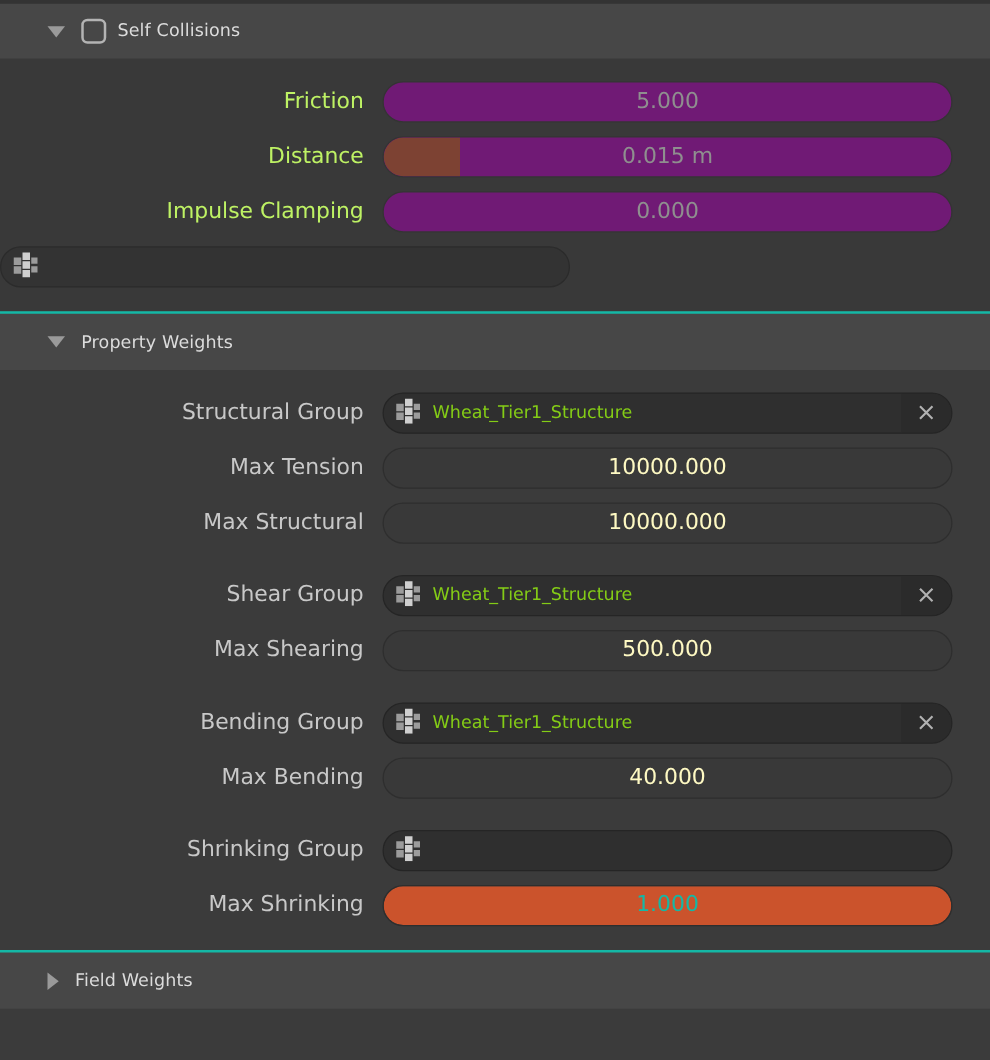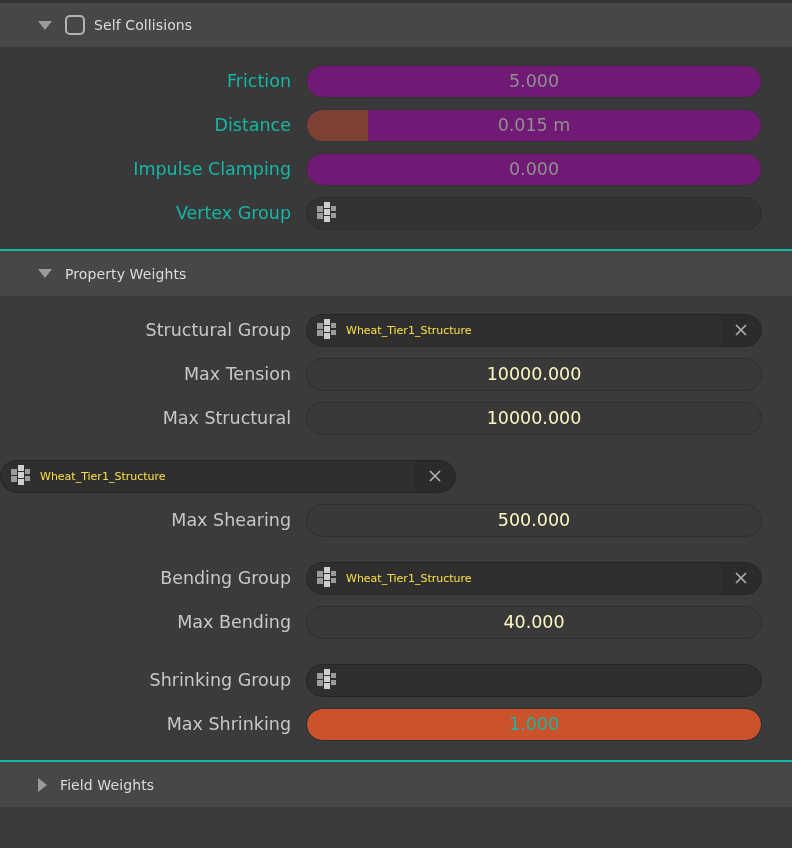--- a/index.html
+++ b/index.html
@@ -75,21 +75,21 @@
   .row .label {
     width: 306px;
     text-align: right;
     padding-right: 15px;
     box-sizing: border-box;
     font-size: 17.5px;
     color: #c8c8c8;
     white-space: nowrap;
     overflow: hidden;
   }
-  .block.dim .row .label { color: #14b8a6; }
+  .block.dim .row .label { color: #bef264; }
 
   .field {
     position: relative;
     width: 456px;
     height: 33px;
     border-radius: 17px;
     background: #393939;
     border: 1px solid #2e2e2e;
     box-sizing: border-box;
     display: flex;
@@ -126,22 +126,22 @@
     padding: 0;
   }
   .block.dim .field.group { background: #333333; border-color: #2b2b2b; }
 
   .field.group .gicon {
     margin-left: 9px;
     margin-right: 8px;
     flex: none;
   }
   .field.group .gname {
-    font-size: 11px;
-    color: #fde047;
+    font-size: 14px;
+    color: #84cc16;
     white-space: nowrap;
     overflow: hidden;
     flex: 1 1 auto;
   }
   .clear-btn {
     width: 40px;
     align-self: stretch;
     background: #2b2b2b;
     display: flex;
     align-items: center;
@@ -184,21 +184,20 @@
     </div>
 
     <div class="row">
       <span class="label">Impulse Clamping</span>
       <div class="field">
         <span class="val">0.000</span>
       </div>
     </div>
 
     <div class="row">
-      <span class="label">Vertex Group</span>
       <div class="field group">
         <span class="gicon">
           <svg width="22" height="22" viewBox="0 0 22 22">
             <rect x="1" y="6" width="6" height="6" fill="#9b9b9b"></rect>
             <rect x="1" y="13" width="6" height="6" fill="#9b9b9b"></rect>
             <rect x="8" y="2" width="6" height="6" fill="#cfcfcf"></rect>
             <rect x="8" y="9" width="6" height="6" fill="#cfcfcf"></rect>
             <rect x="8" y="16" width="6" height="6" fill="#cfcfcf"></rect>
             <rect x="15" y="6" width="5" height="5" fill="#9b9b9b"></rect>
             <rect x="15" y="13" width="5" height="5" fill="#9b9b9b"></rect>
@@ -252,20 +251,21 @@
     <div class="row">
       <span class="label">Max Structural</span>
       <div class="field">
         <span class="val">10000.000</span>
       </div>
     </div>
 
     <div class="spacer"></div>
 
     <div class="row">
+      <span class="label">Shear Group</span>
       <div class="field group">
         <span class="gicon">
           <svg width="22" height="22" viewBox="0 0 22 22">
             <rect x="1" y="6" width="6" height="6" fill="#9b9b9b"></rect>
             <rect x="1" y="13" width="6" height="6" fill="#9b9b9b"></rect>
             <rect x="8" y="2" width="6" height="6" fill="#cfcfcf"></rect>
             <rect x="8" y="9" width="6" height="6" fill="#cfcfcf"></rect>
             <rect x="8" y="16" width="6" height="6" fill="#cfcfcf"></rect>
             <rect x="15" y="6" width="5" height="5" fill="#9b9b9b"></rect>
             <rect x="15" y="13" width="5" height="5" fill="#9b9b9b"></rect>

